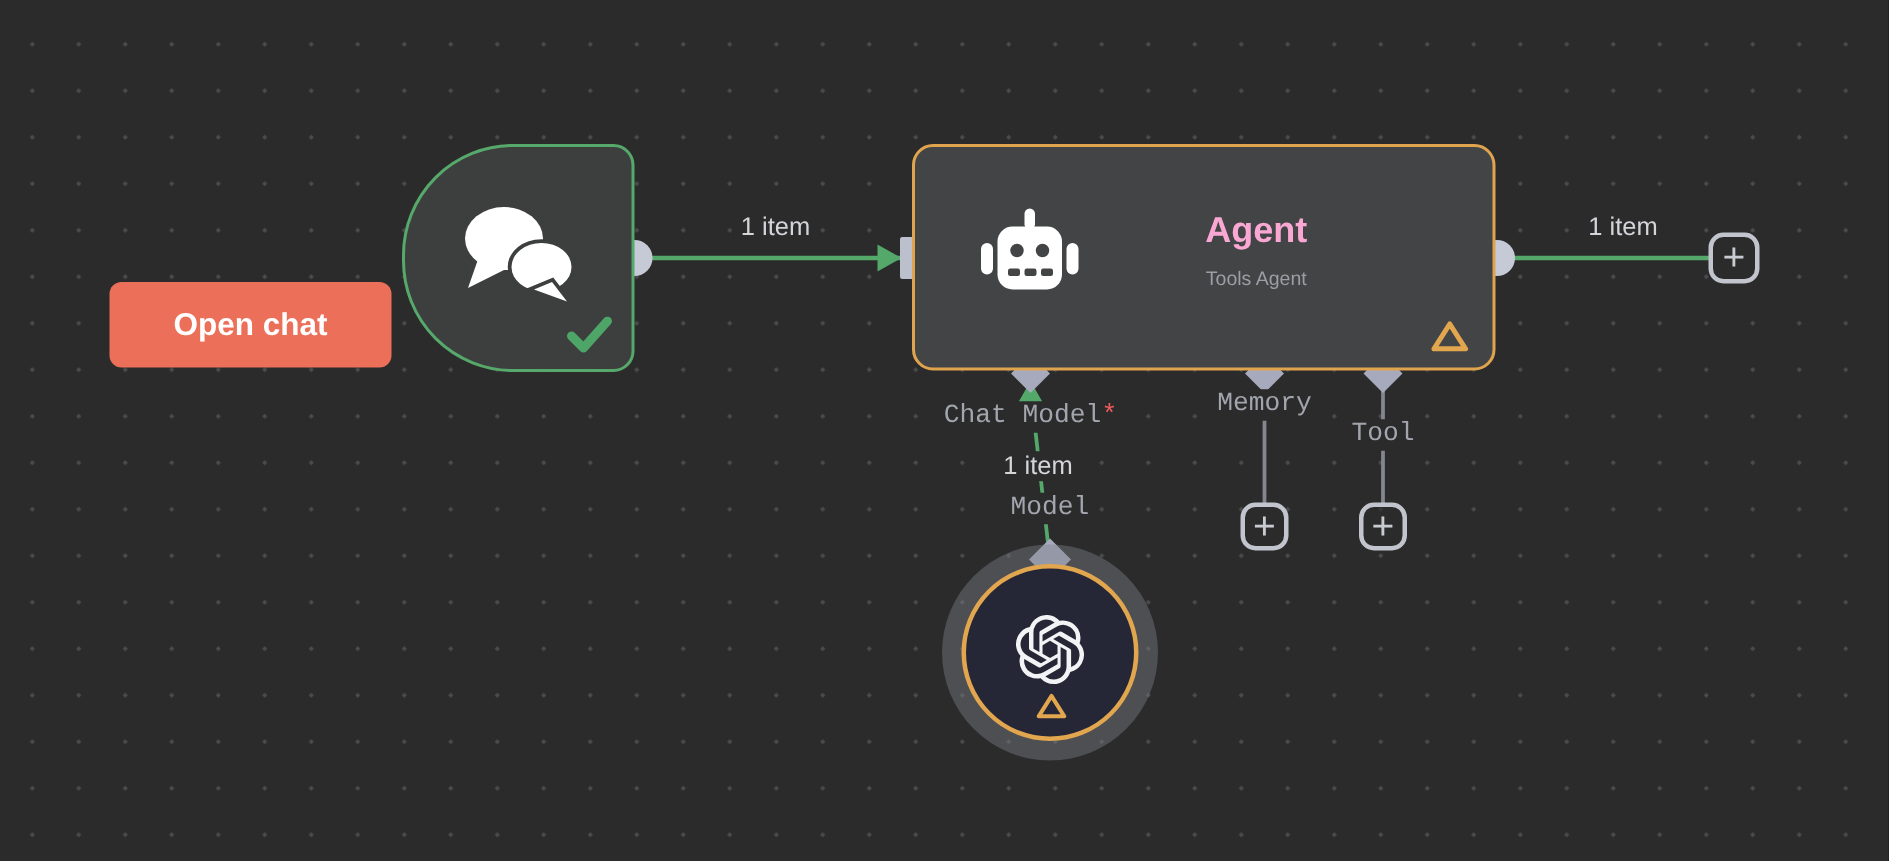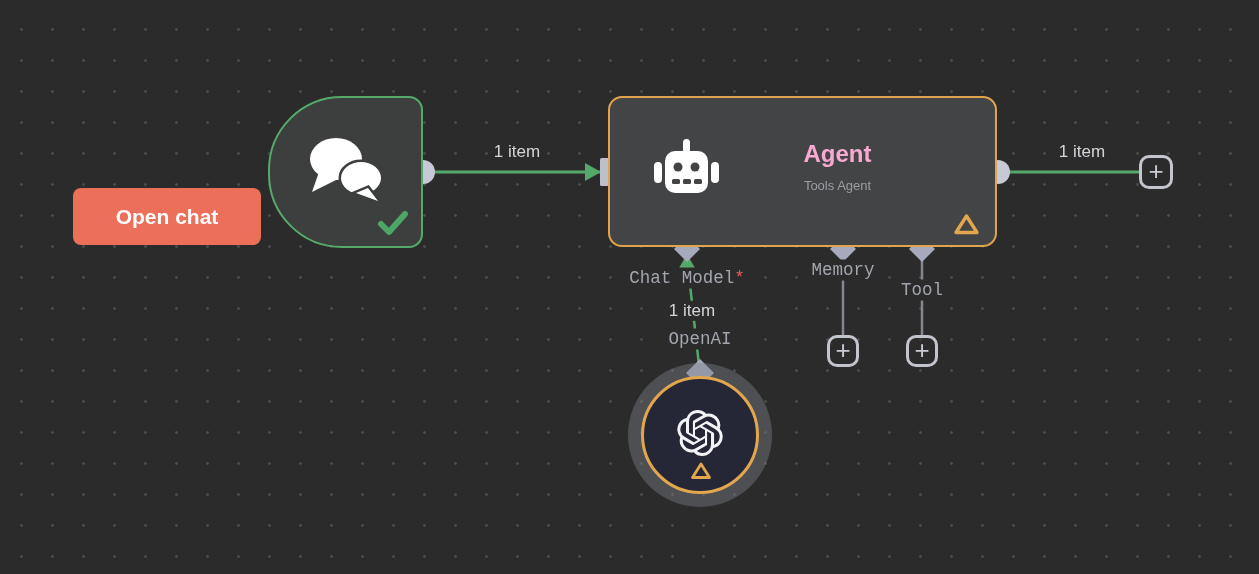--- a/index.html
+++ b/index.html
@@ -143,21 +143,21 @@
     <div class="agent-title">Agent</div>
     <div class="agent-subtitle">Tools Agent</div>
     <svg class="agent-warning" width="27" height="24" viewBox="0 0 27 24">
       <path d="M13.5 4 L24 20.5 H3 Z" fill="none" stroke="#e2a64f" stroke-width="3.4" stroke-linejoin="round"></path>
     </svg>
   </div>
 
   <div class="conn-label" style="left:517px; top:152px;">1 item</div>
   <div class="conn-label" style="left:1082px; top:152px;">1 item</div>
   <div class="conn-label" style="left:692px; top:311px;">1 item</div>
-  <div class="port-label" style="left:700px; top:339px;">OpenAI</div>
+  <div class="port-label" style="left:700px; top:339px;">Model</div>
 
   <div class="port-label" style="left:687px; top:278px;"><span>Chat Model</span><span class="req">*</span></div>
   <div class="port-label" style="left:843px; top:270px;">Memory</div>
   <div class="port-label" style="left:922px; top:290px;text-align:right;">Tool</div>
 
   <div class="halo"></div>
   <div class="node-openai">
     <svg class="openai-logo" width="46" height="46" viewBox="0 0 24 24">
       <path fill="#f2f3f5" d="M22.2819 9.8211a5.9847 5.9847 0 0 0-.5157-4.9108 6.0462 6.0462 0 0 0-6.5098-2.9A6.0651 6.0651 0 0 0 4.9807 4.1818a5.9847 5.9847 0 0 0-3.9977 2.9 6.0462 6.0462 0 0 0 .7427 7.0966 5.98 5.98 0 0 0 .511 4.9107 6.051 6.051 0 0 0 6.5146 2.9001A5.9847 5.9847 0 0 0 13.2599 24a6.0557 6.0557 0 0 0 5.7718-4.2058 5.9894 5.9894 0 0 0 3.9977-2.9001 6.0557 6.0557 0 0 0-.7475-7.073zm-9.022 12.6081a4.4755 4.4755 0 0 1-2.8764-1.0408l.1419-.0804 4.7783-2.7582a.7948.7948 0 0 0 .3927-.6813v-6.7369l2.02 1.1686a.071.071 0 0 1 .038.052v5.5826a4.504 4.504 0 0 1-4.4945 4.4944zm-9.6607-4.1254a4.4708 4.4708 0 0 1-.5346-3.0137l.142.0852 4.783 2.7582a.7712.7712 0 0 0 .7806 0l5.8428-3.3685v2.3324a.0804.0804 0 0 1-.0332.0615L9.74 19.9502a4.4992 4.4992 0 0 1-6.1408-1.6464zM2.3408 7.8956a4.485 4.485 0 0 1 2.3655-1.9728V11.6a.7664.7664 0 0 0 .3879.6765l5.8144 3.3543-2.0201 1.1685a.0757.0757 0 0 1-.071 0l-4.8303-2.7865A4.504 4.504 0 0 1 2.3408 7.8956zm16.5963 3.8558L13.1038 8.364 15.1192 7.2a.0757.0757 0 0 1 .071 0l4.8303 2.7913a4.4944 4.4944 0 0 1-.6765 8.1042v-5.6772a.79.79 0 0 0-.407-.667zm2.0107-3.0231l-.142-.0852-4.7735-2.7818a.7759.7759 0 0 0-.7854 0L9.409 9.2297V6.8974a.0662.0662 0 0 1 .0284-.0615l4.8303-2.7866a4.4992 4.4992 0 0 1 6.6802 4.66zM8.3065 12.863l-2.02-1.1638a.0804.0804 0 0 1-.038-.0567V6.0742a4.4992 4.4992 0 0 1 7.3757-3.4537l-.142.0805L8.704 5.459a.7948.7948 0 0 0-.3927.6813zm1.0976-2.3654l2.602-1.4998 2.6069 1.4998v2.9994l-2.5974 1.4997-2.6067-1.4997Z"></path>
     </svg>

